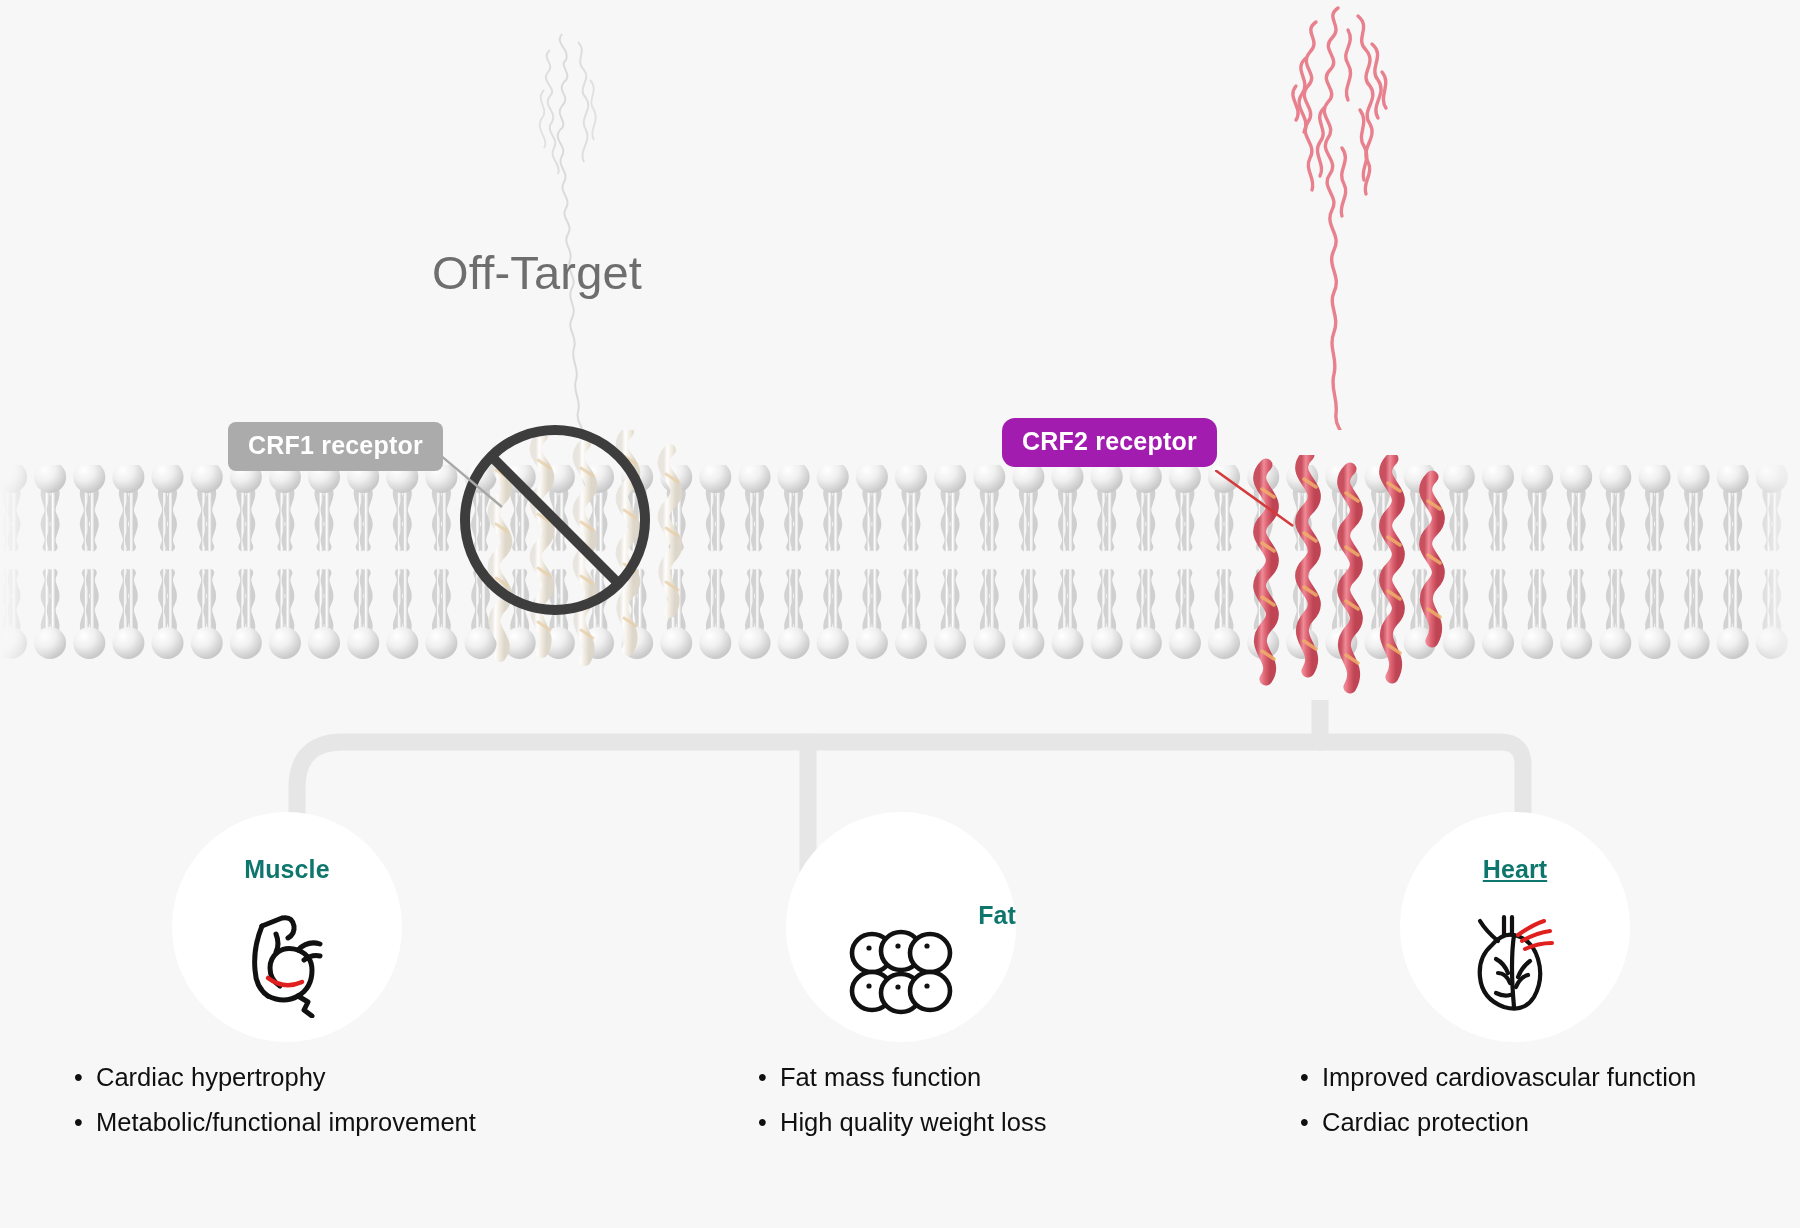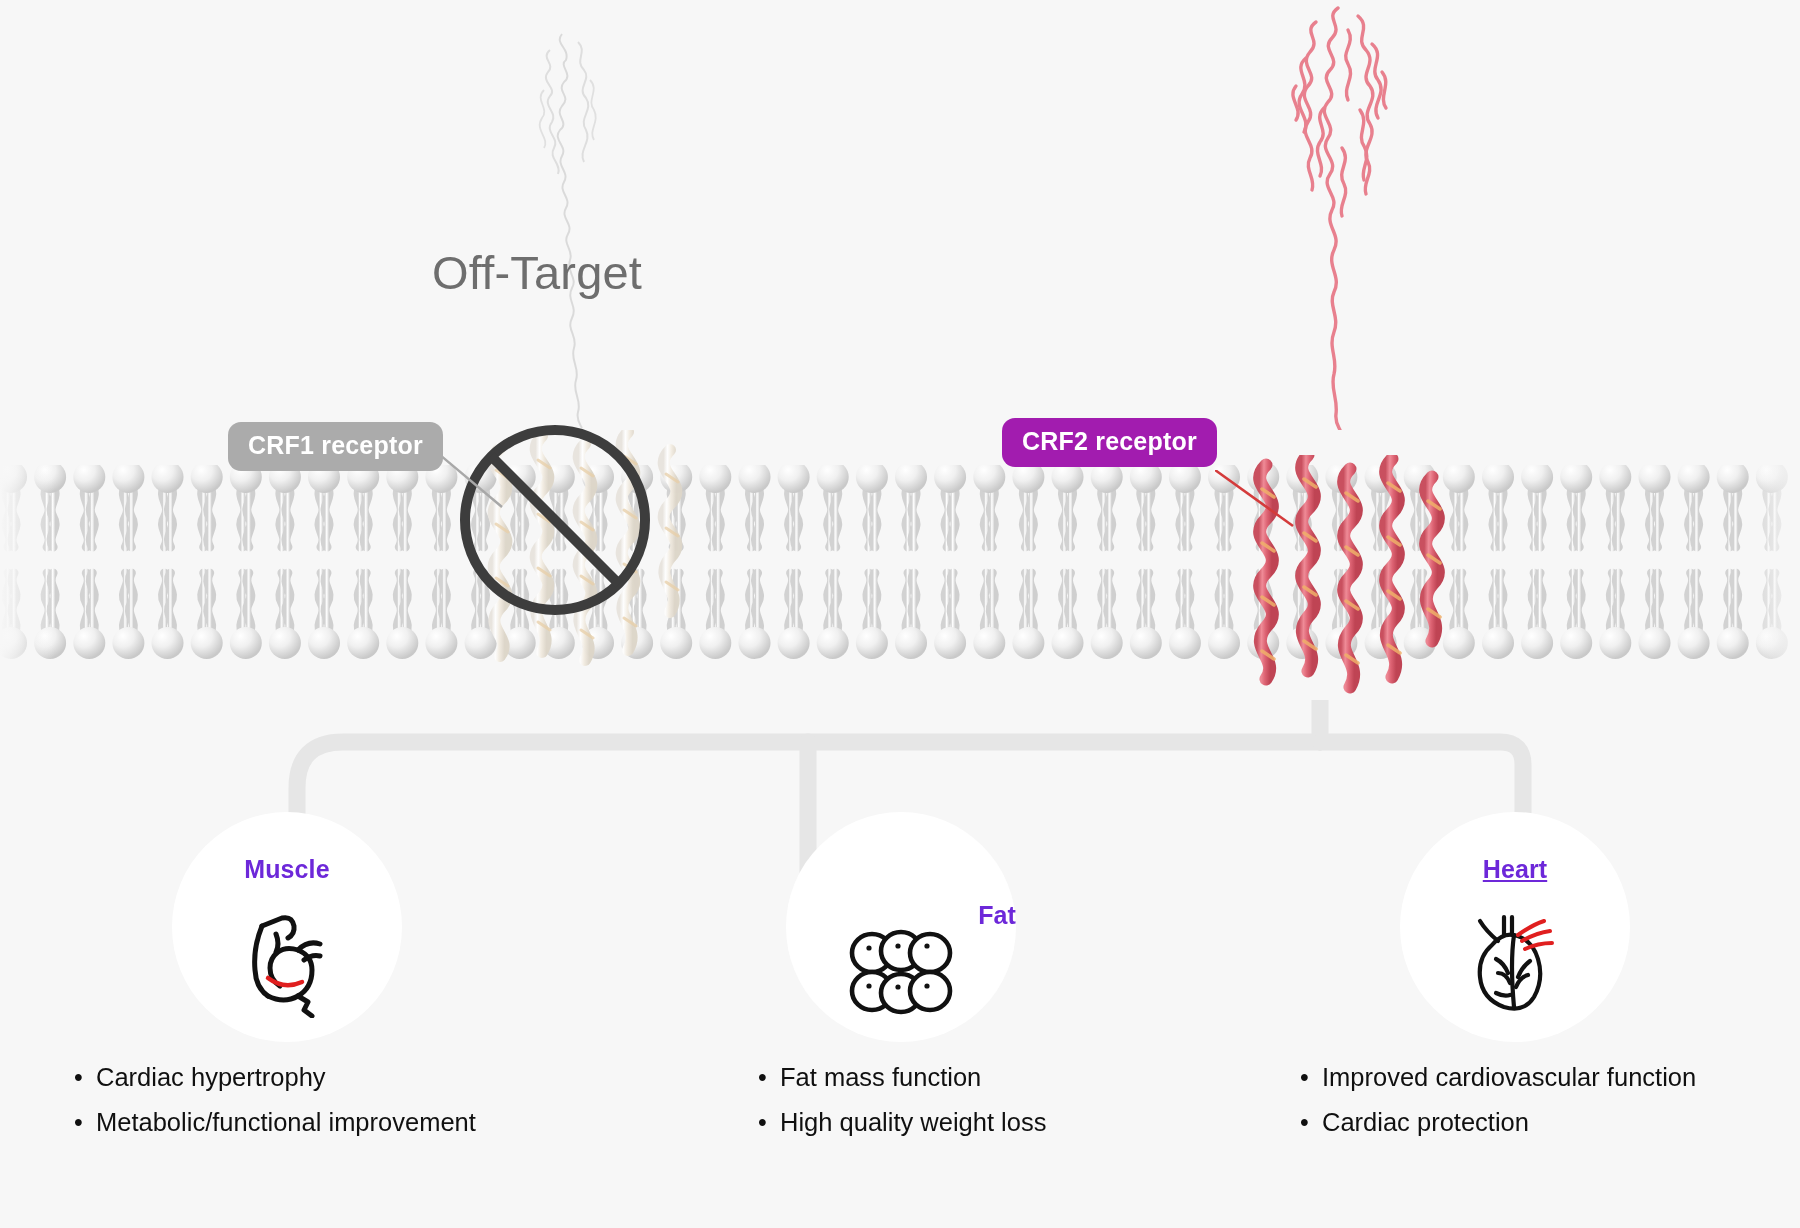--- a/index.html
+++ b/index.html
@@ -33,41 +33,41 @@
     position: absolute;
     border-radius: 13px;
     padding: 11px 20px 13px 20px;
     color: #ffffff;
     font-size: 25px;
     font-weight: bold;
     letter-spacing: 0.2px;
     white-space: nowrap;
     line-height: 1;
   }
-  #badge-crf1 { left: 228px; top: 422px; background: #ababab; }
+  #badge-crf1 { left: 228px; top: 422px; background: #ababab; border-radius: 8px; }
   #badge-crf2 { left: 1002px; top: 418px; background: #a21caf; }
 
   
   .node {
     position: absolute;
     width: 230px; height: 230px;
     border-radius: 50%;
     background: #ffffff;
   }
   #node-muscle { left: 172px; top: 812px; }
   #node-fat    { left: 786px; top: 812px; }
   #node-heart  { left: 1400px; top: 812px; }
 
   .node-label {
     position: absolute;
     width: 230px;
     text-align: center;
     font-size: 25px;
     font-weight: bold;
-    color: #6d28d9;
+    color: #0f766e;
     letter-spacing: 0.1px;
   }
   #label-muscle { left: 172px; top: 855px; }
   #label-fat    { left: 786px; top: 901px; text-align: right; }
   #label-heart  { left: 1400px; top: 855px; text-decoration: underline; }
 
   .node-icon {
     position: absolute;
     width: 110px; height: 110px;
   }

